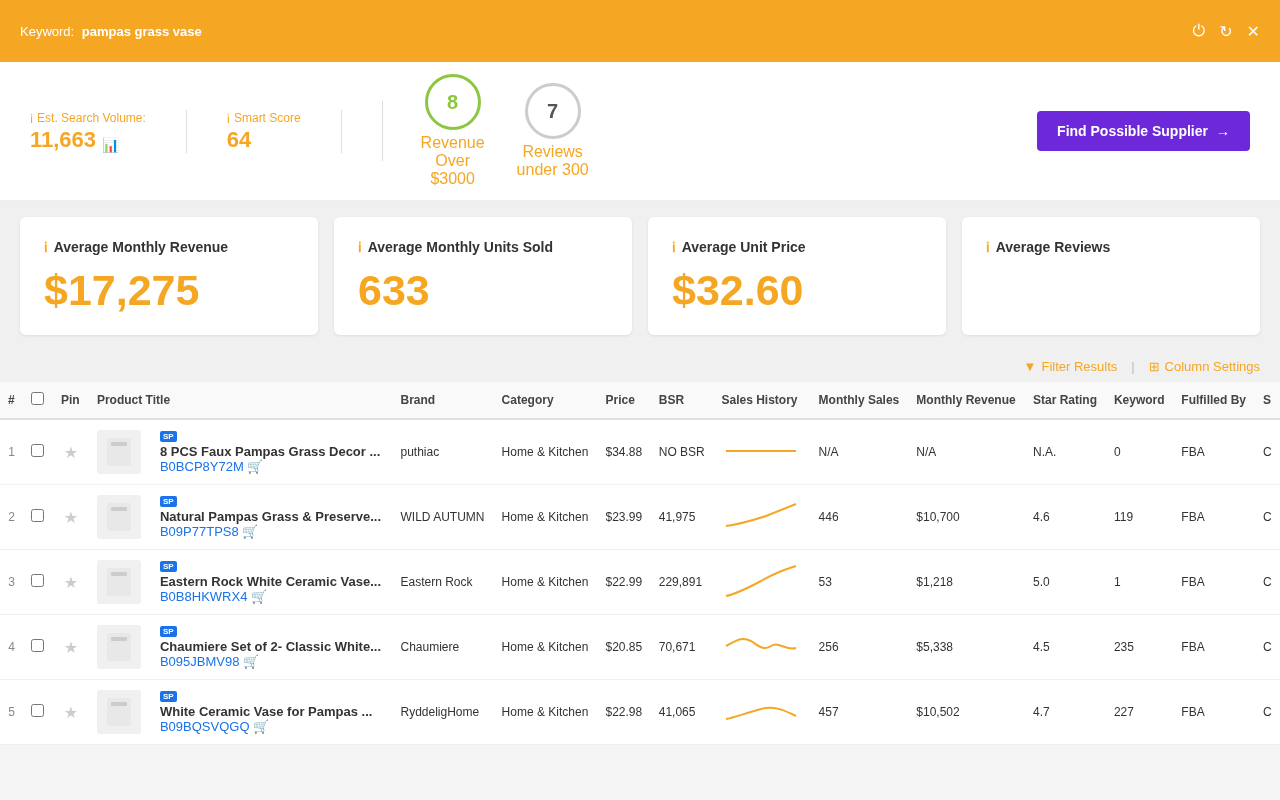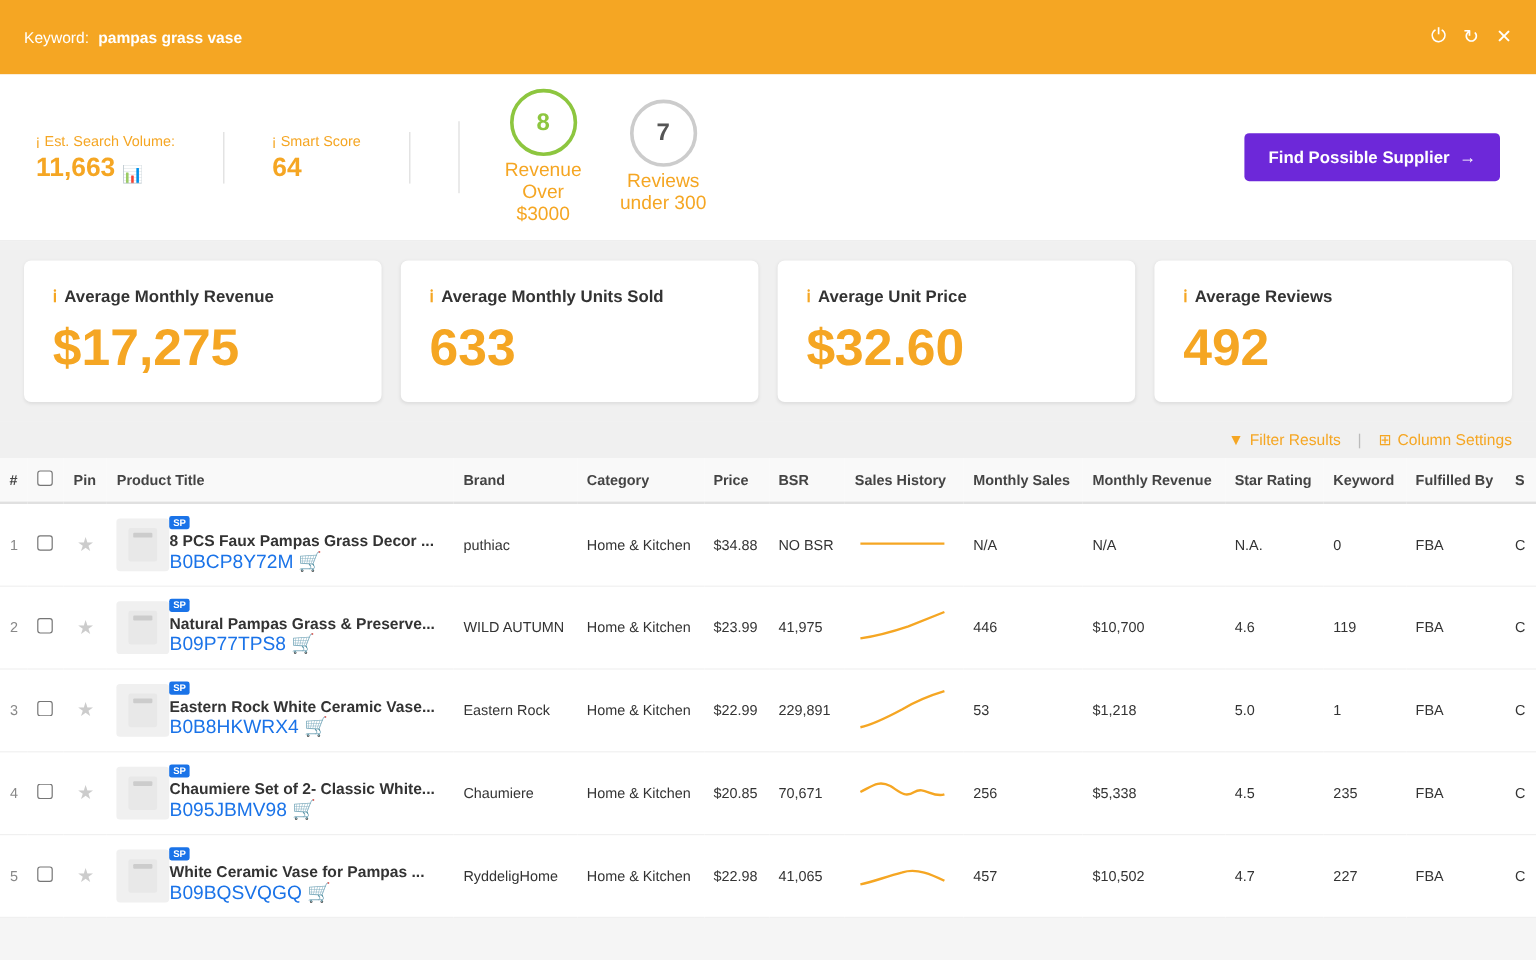--- a/index.html
+++ b/index.html
@@ -116,32 +116,32 @@
     }
     td {
       padding: 10px 8px;
       border-bottom: 1px solid #f0f0f0;
       vertical-align: middle;
     }
 
     .checkbox-cell { width: 30px; }
     .pin-cell { width: 36px; text-align: center; }
 
-    .product-cell { display: flex; align-items: center; gap: 0; min-width: 200px; }
+    .product-cell { display: flex; align-items: center; gap: 19px; min-width: 200px; }
     .product-img {
       width: 44px; height: 44px; background: #f0f0f0; border-radius: 3px;
       display: flex; align-items: center; justify-content: center; overflow: hidden; flex-shrink: 0;
     }
     .product-img svg { width: 32px; height: 32px; }
     .sp-badge {
       background: #1a73e8; color: white; font-size: 8px; font-weight: bold;
       padding: 1px 3px; border-radius: 2px; display: inline-block;
     }
     .product-title { font-size: 13px; font-weight: bold; color: #333; }
-    .product-asin { color: #1a73e8; font-size: 16px; cursor: pointer; }
+    .product-asin { color: #1a73e8; font-size: 13px; cursor: pointer; }
 
     .orange { color: #f5a623; }
   </style>
 </head>
 <body>
 
 <div class="header">
   <div>
     <span>Keyword:</span>
     <span style="font-weight:bold; margin-left:4px;">pampas grass vase</span>
@@ -220,21 +220,20 @@
       <span class="info-icon">ℹ</span>
       <span>Average Unit Price</span>
     </div>
     <div class="card-value">$32.60</div>
   </div>
   <div class="card">
     <div class="card-title">
       <span class="info-icon">ℹ</span>
       <span>Average Reviews</span>
     </div>
-    <div class="card-value">492</div>
   </div>
 </div>
 
 <div class="filter-row">
   <div class="filter-btn">
     <span>▼</span>
     <span>Filter Results</span>
   </div>
   <span class="separator">|</span>
   <div class="filter-btn">

